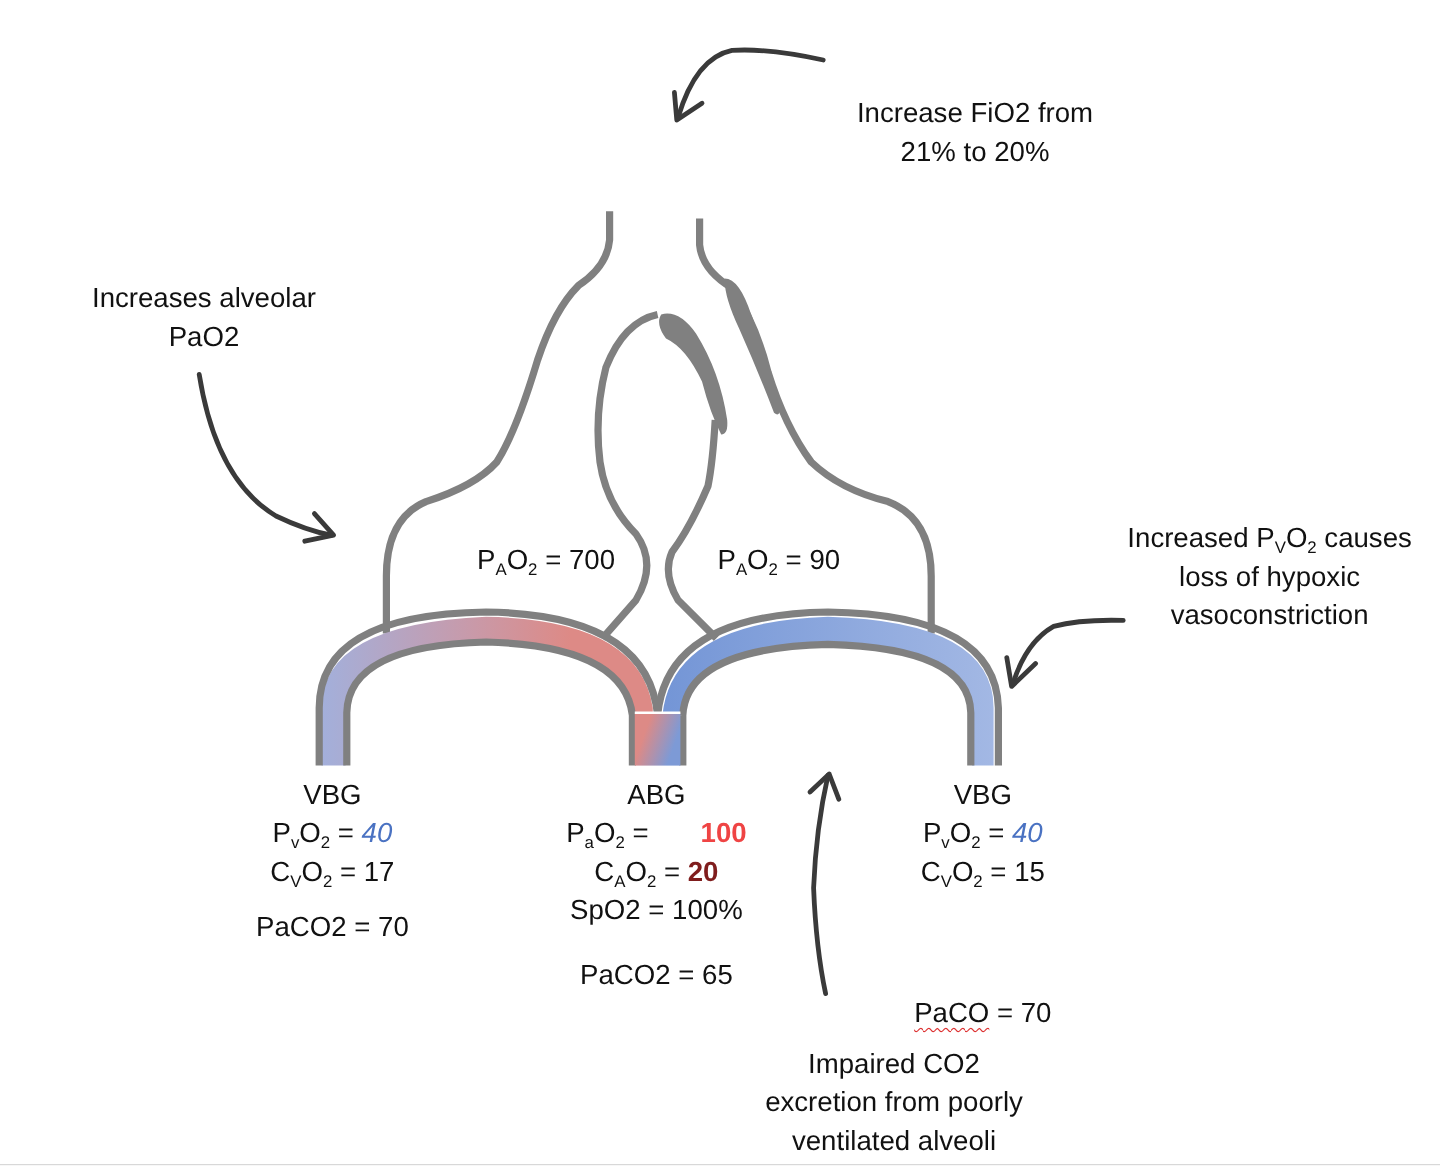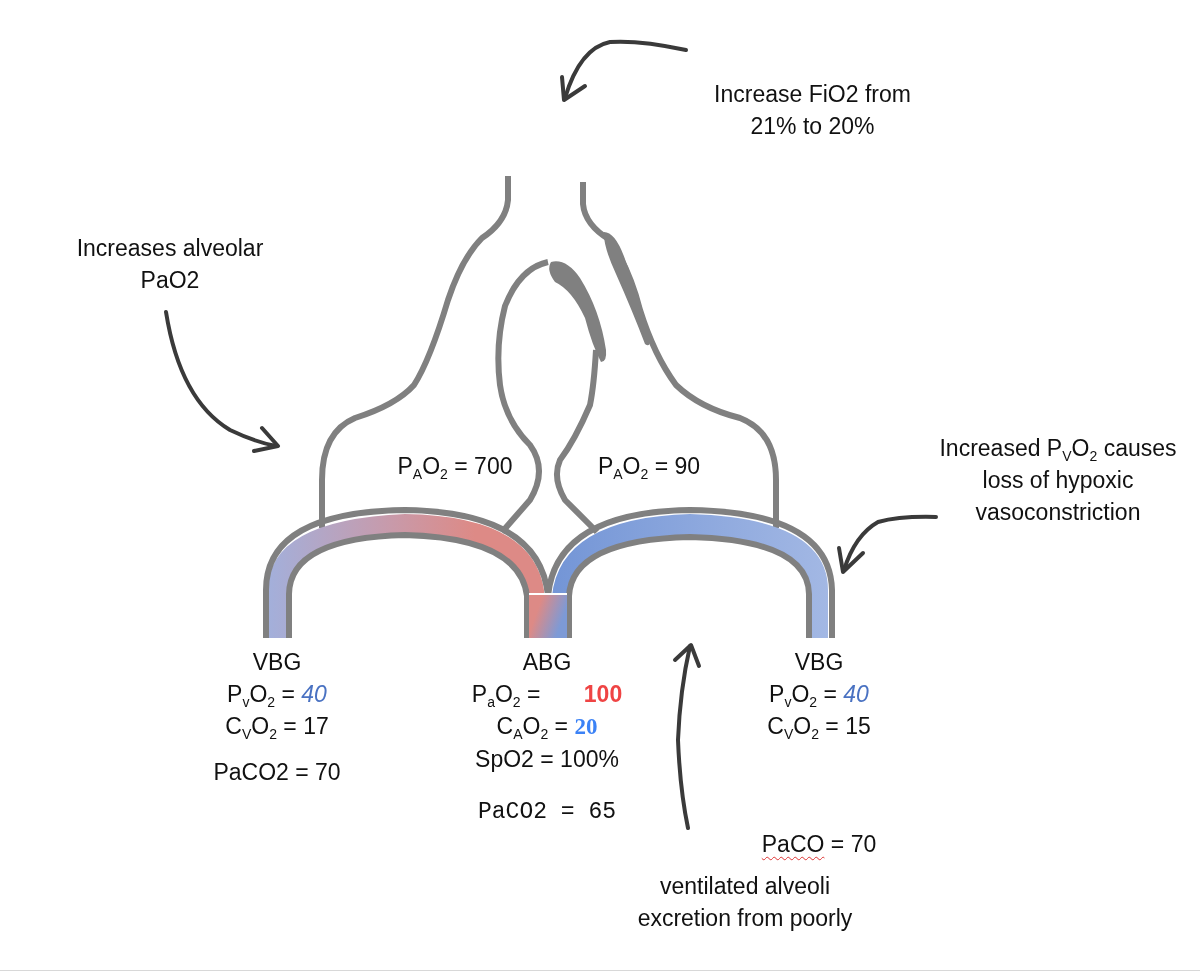--- a/index.html
+++ b/index.html
@@ -89,45 +89,46 @@
   <div>PaO2</div>
 </div>
 
 <div class="lbl" style="left:918px; top:432px; width:280px;">
   <div><span>Increased P</span><sub>V</sub><span>O</span><sub>2</sub><span> causes</span></div>
   <div>loss of hypoxic</div>
   <div>vasoconstriction</div>
 </div>
 
 <div class="lbl" style="left:600px; top:870px; width:290px;">
+  <div>Impaired CO2</div>
+  <div>excretion from poorly</div>
   <div>ventilated alveoli</div>
-  <div>excretion from poorly</div>
 </div>
 
 <div class="lbl" style="left:380px; top:450px; width:150px;">
   <span>P</span><sub>A</sub><span>O</span><sub>2</sub><span> = </span><span>700</span>
 </div>
 <div class="lbl" style="left:574px; top:450px; width:150px;">
   <span>P</span><sub>A</sub><span>O</span><sub>2</sub><span> = </span><span>90</span>
 </div>
 
 <div class="lbl" style="left:200px; top:646px; width:154px;">
   <div>VBG</div>
   <div><span>P</span><sub>v</sub><span>O</span><sub>2</sub><span> = </span><span class="blue" style="color: rgb(74, 114, 194);">40</span></div>
   <div><span>C</span><sub>V</sub><span>O</span><sub>2</sub><span> = </span><span>17</span></div>
 </div>
 <div class="lbl" style="left:200px; top:756px; width:154px;">PaCO2 = 70</div>
 
 <div class="lbl" style="left:462px; top:646px; width:170px;">
   <div>ABG</div>
   <div><span>P</span><sub>a</sub><span>O</span><sub>2</sub><span> = </span><span class="red" style="color: #ef4444; margin-left: 37px;">100</span></div>
-  <div><span>C</span><sub>A</sub><span>O</span><sub>2</sub><span> = </span><span class="red" style="color: #3b82f6; font-family: Liberation Serif, serif;">20</span></div>
+  <div><span>C</span><sub>A</sub><span>O</span><sub>2</sub><span> = </span><span class="red" style="color: #7f1d1d;">20</span></div>
   <div>SpO2 = 100%</div>
 </div>
-<div class="lbl" style="left:462px; top:796px; width:170px;font-family:Liberation Mono, monospace;">PaCO2 = 65</div>
+<div class="lbl" style="left:462px; top:796px; width:170px;">PaCO2 = 65</div>
 
 <div class="lbl" style="left:742px; top:646px; width:154px;">
   <div>VBG</div>
   <div><span>P</span><sub>v</sub><span>O</span><sub>2</sub><span> = </span><span class="blue" style="color: rgb(74, 114, 194);">40</span></div>
   <div><span>C</span><sub>V</sub><span>O</span><sub>2</sub><span> = </span><span>15</span></div>
 </div>
 <div class="lbl" style="left:742px; top:796px; width:154px;margin-top:32px;">
   <span class="squiggle">PaCO</span><span> = 70</span>
 </div>
 

